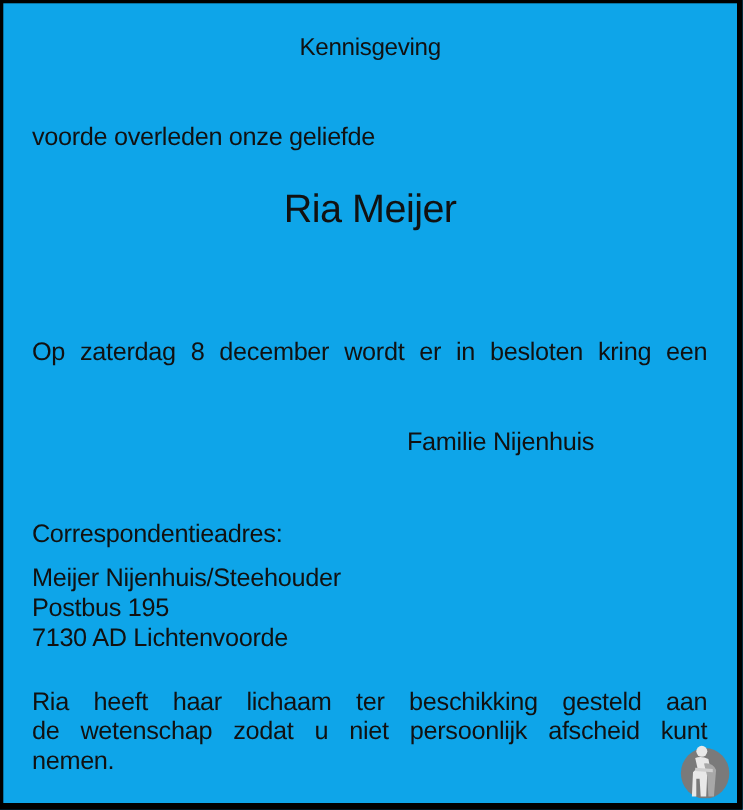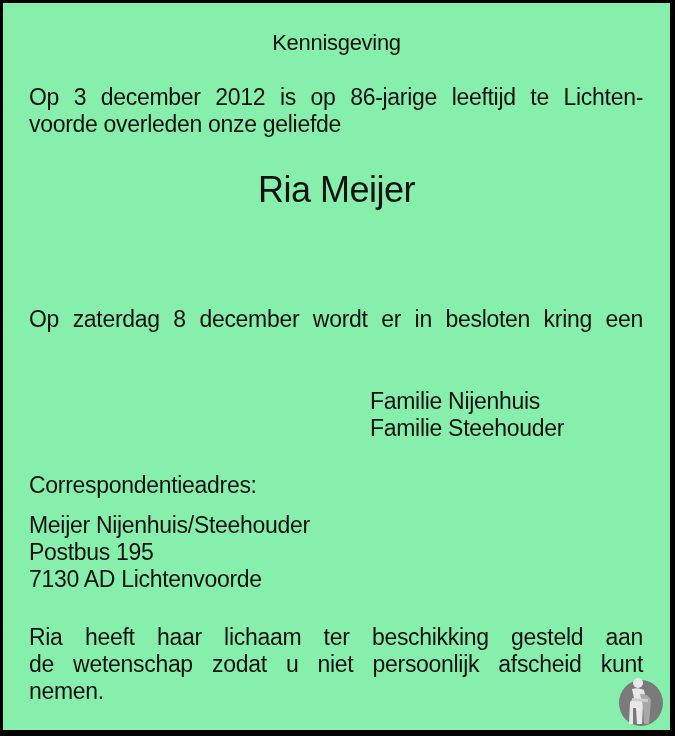--- a/index.html
+++ b/index.html
@@ -1,44 +1,42 @@
 <!DOCTYPE html>
 <html><head>
 <meta charset="utf-8">
 <style>
   html, body { margin:0; padding:0; background:#000; }
   body { width:675px; height:736px; position:relative; overflow:hidden; }
   .card {
     position:absolute; left:3px; top:3px; width:667px; height:727px;
-    background:#86efac; box-sizing:border-box;
+    background:#0ea5e9; box-sizing:border-box;
     font-family:"Liberation Sans", sans-serif; color:#111;
   }
   .line { position:absolute; left:26px; font-size:23px; line-height:27px; white-space:nowrap; letter-spacing:-0.3px;text-align:center; }
   .center { left:0; width:667px; text-align:center; }
   .justify { width:614px; text-align:justify; text-align-last:justify; }
   .title { font-size:22px; }
   .name { font-size:36px; line-height:50px; letter-spacing:-0.5px; }
   .sign { left:367px; }
   .logo { position:absolute; left:615px; top:673px; width:46px; height:50px; }
 </style>
 </head>
 <body>
 
 <div class="card">
   <div class="line center title" style="top:26px">Kennisgeving</div>
 
-  <div class="line justify" style="top:81px">Op 3 december 2012 is op 86-jarige leeftijd te Lichten-</div>
   <div class="line" style="top:108px">voorde overleden onze geliefde</div>
 
   <div class="line center name" style="top:162px">Ria Meijer</div>
 
   <div class="line justify" style="top:303px">Op zaterdag 8 december wordt er in besloten kring een</div>
 
   <div class="line sign" style="top:385px">Familie Nijenhuis</div>
-  <div class="line sign" style="top:412px">Familie Steehouder</div>
 
   <div class="line" style="top:469px">Correspondentieadres:</div>
 
   <div class="line" style="top:509px">Meijer Nijenhuis/Steehouder</div>
   <div class="line" style="top:536px">Postbus 195</div>
   <div class="line" style="top:563px">7130 AD Lichtenvoorde</div>
 
   <div class="line justify" style="top:621px">Ria heeft haar lichaam ter beschikking gesteld aan</div>
   <div class="line justify" style="top:648px">de wetenschap zodat u niet persoonlijk afscheid kunt</div>
   <div class="line" style="top:675px">nemen.</div>

